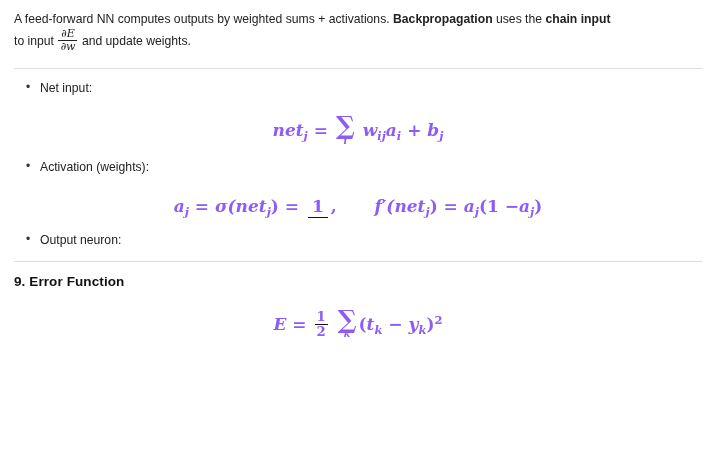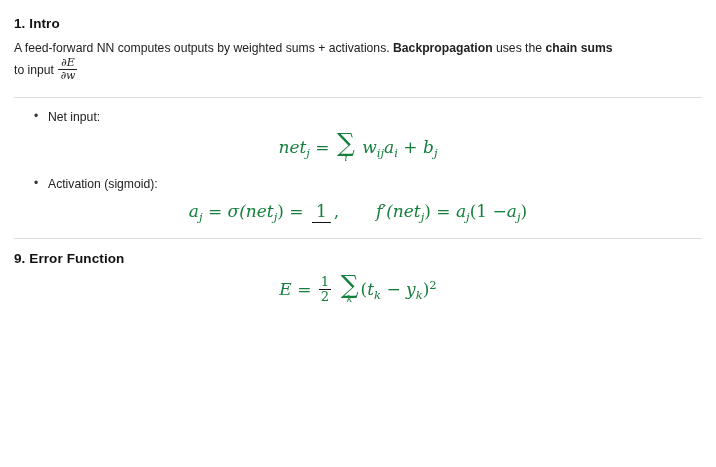--- a/index.html
+++ b/index.html
@@ -37,21 +37,21 @@
     font-weight: bold;
     margin-top: 48px;
   }
   hr.rule {
     border: none;
     border-top: 1px solid #dddddd;
     margin: 14px 0 12px 0;
   }
   ul.bullets {
     list-style: none;
-    margin: 8px;
+    margin: 0;
     padding: 0;
   }
   ul.bullets li {
     font-size: 12.2px;
     margin: 0 0 2px 0;
     padding-left: 26px;
     position: relative;
     color: #222222;
   }
   ul.bullets li::before {
@@ -59,22 +59,23 @@
     position: absolute;
     left: 12px;
     top: -1px;
     font-size: 12px;
     color: #333333;
   }
   .eq {
     text-align: center;
     font-family: "DejaVu Serif", serif;
     font-size: 17px;
-    margin: 10px 0 14px 0;
-    color: #15803d;
+    margin: 22px 0 14px 0;
+    color: #8b5cf6;
+    font-weight: bold;
   }
   .eq .it { font-style: italic; }
   .sub {
     font-size: 0.68em;
     vertical-align: -0.32em;
     font-style: italic;
   }
   .sup {
     font-size: 0.68em;
     vertical-align: 0.5em;
@@ -160,32 +161,32 @@
     top: -1px;
   }
   .halffrac .num { display: block; border-bottom: 1px solid #111; padding: 0 2px; }
   .halffrac .den { display: block; padding: 0 2px; }
 </style>
 </head>
 <body>
 
 <div class="page">
 
-  <h2 class="section">1. Intro</h2>
 
   <p class="para">
     <span>A feed-forward NN computes outputs by weighted sums + activations.</span>
     <span class="bold">Backpropagation</span>
     <span>uses the</span>
-    <span class="bold">chain sums</span><br>
+    <span class="bold">chain input</span><br>
     <span>to input</span>
     <span class="inline-frac">
       <span class="num">∂E</span>
       <span class="den">∂w</span>
     </span>
+    <span>and update weights.</span>
   </p>
 
   <hr class="rule">
 
 
   <ul class="bullets">
     <li>Net input:</li>
   </ul>
 
   <div class="eq">
@@ -194,37 +195,40 @@
     <span class="sum">
       <span class="sig">∑</span>
       <span class="idx">i</span>
     </span>
     <span class="it">w</span><span class="sub">ij</span><span class="it">a</span><span class="sub">i</span>
     <span>+</span>
     <span class="it">b</span><span class="sub">j</span>
   </div>
 
   <ul class="bullets">
-    <li>Activation (sigmoid):</li>
+    <li>Activation (weights):</li>
   </ul>
 
   <div class="eq">
     <span class="it">a</span><span class="sub">j</span>
     <span>=</span>
     <span class="it">σ(net</span><span class="sub">j</span><span>)</span>
     <span>=</span>
     <span class="frac">
       <span class="num">1</span>
     </span><span>,</span>
     <span class="eqgap"></span>
     <span class="it">f′(net</span><span class="sub">j</span><span>)</span>
     <span>=</span>
     <span class="it">a</span><span class="sub">j</span><span>(1 −</span><span class="it">a</span><span class="sub">j</span><span>)</span>
   </div>
 
+  <ul class="bullets">
+    <li>Output neuron:</li>
+  </ul>
 
 
   <hr class="rule">
 
   <h2 class="section">9. Error Function</h2>
 
   <div class="eq">
     <span class="it">E</span>
     <span>=</span>
     <span class="halffrac">

